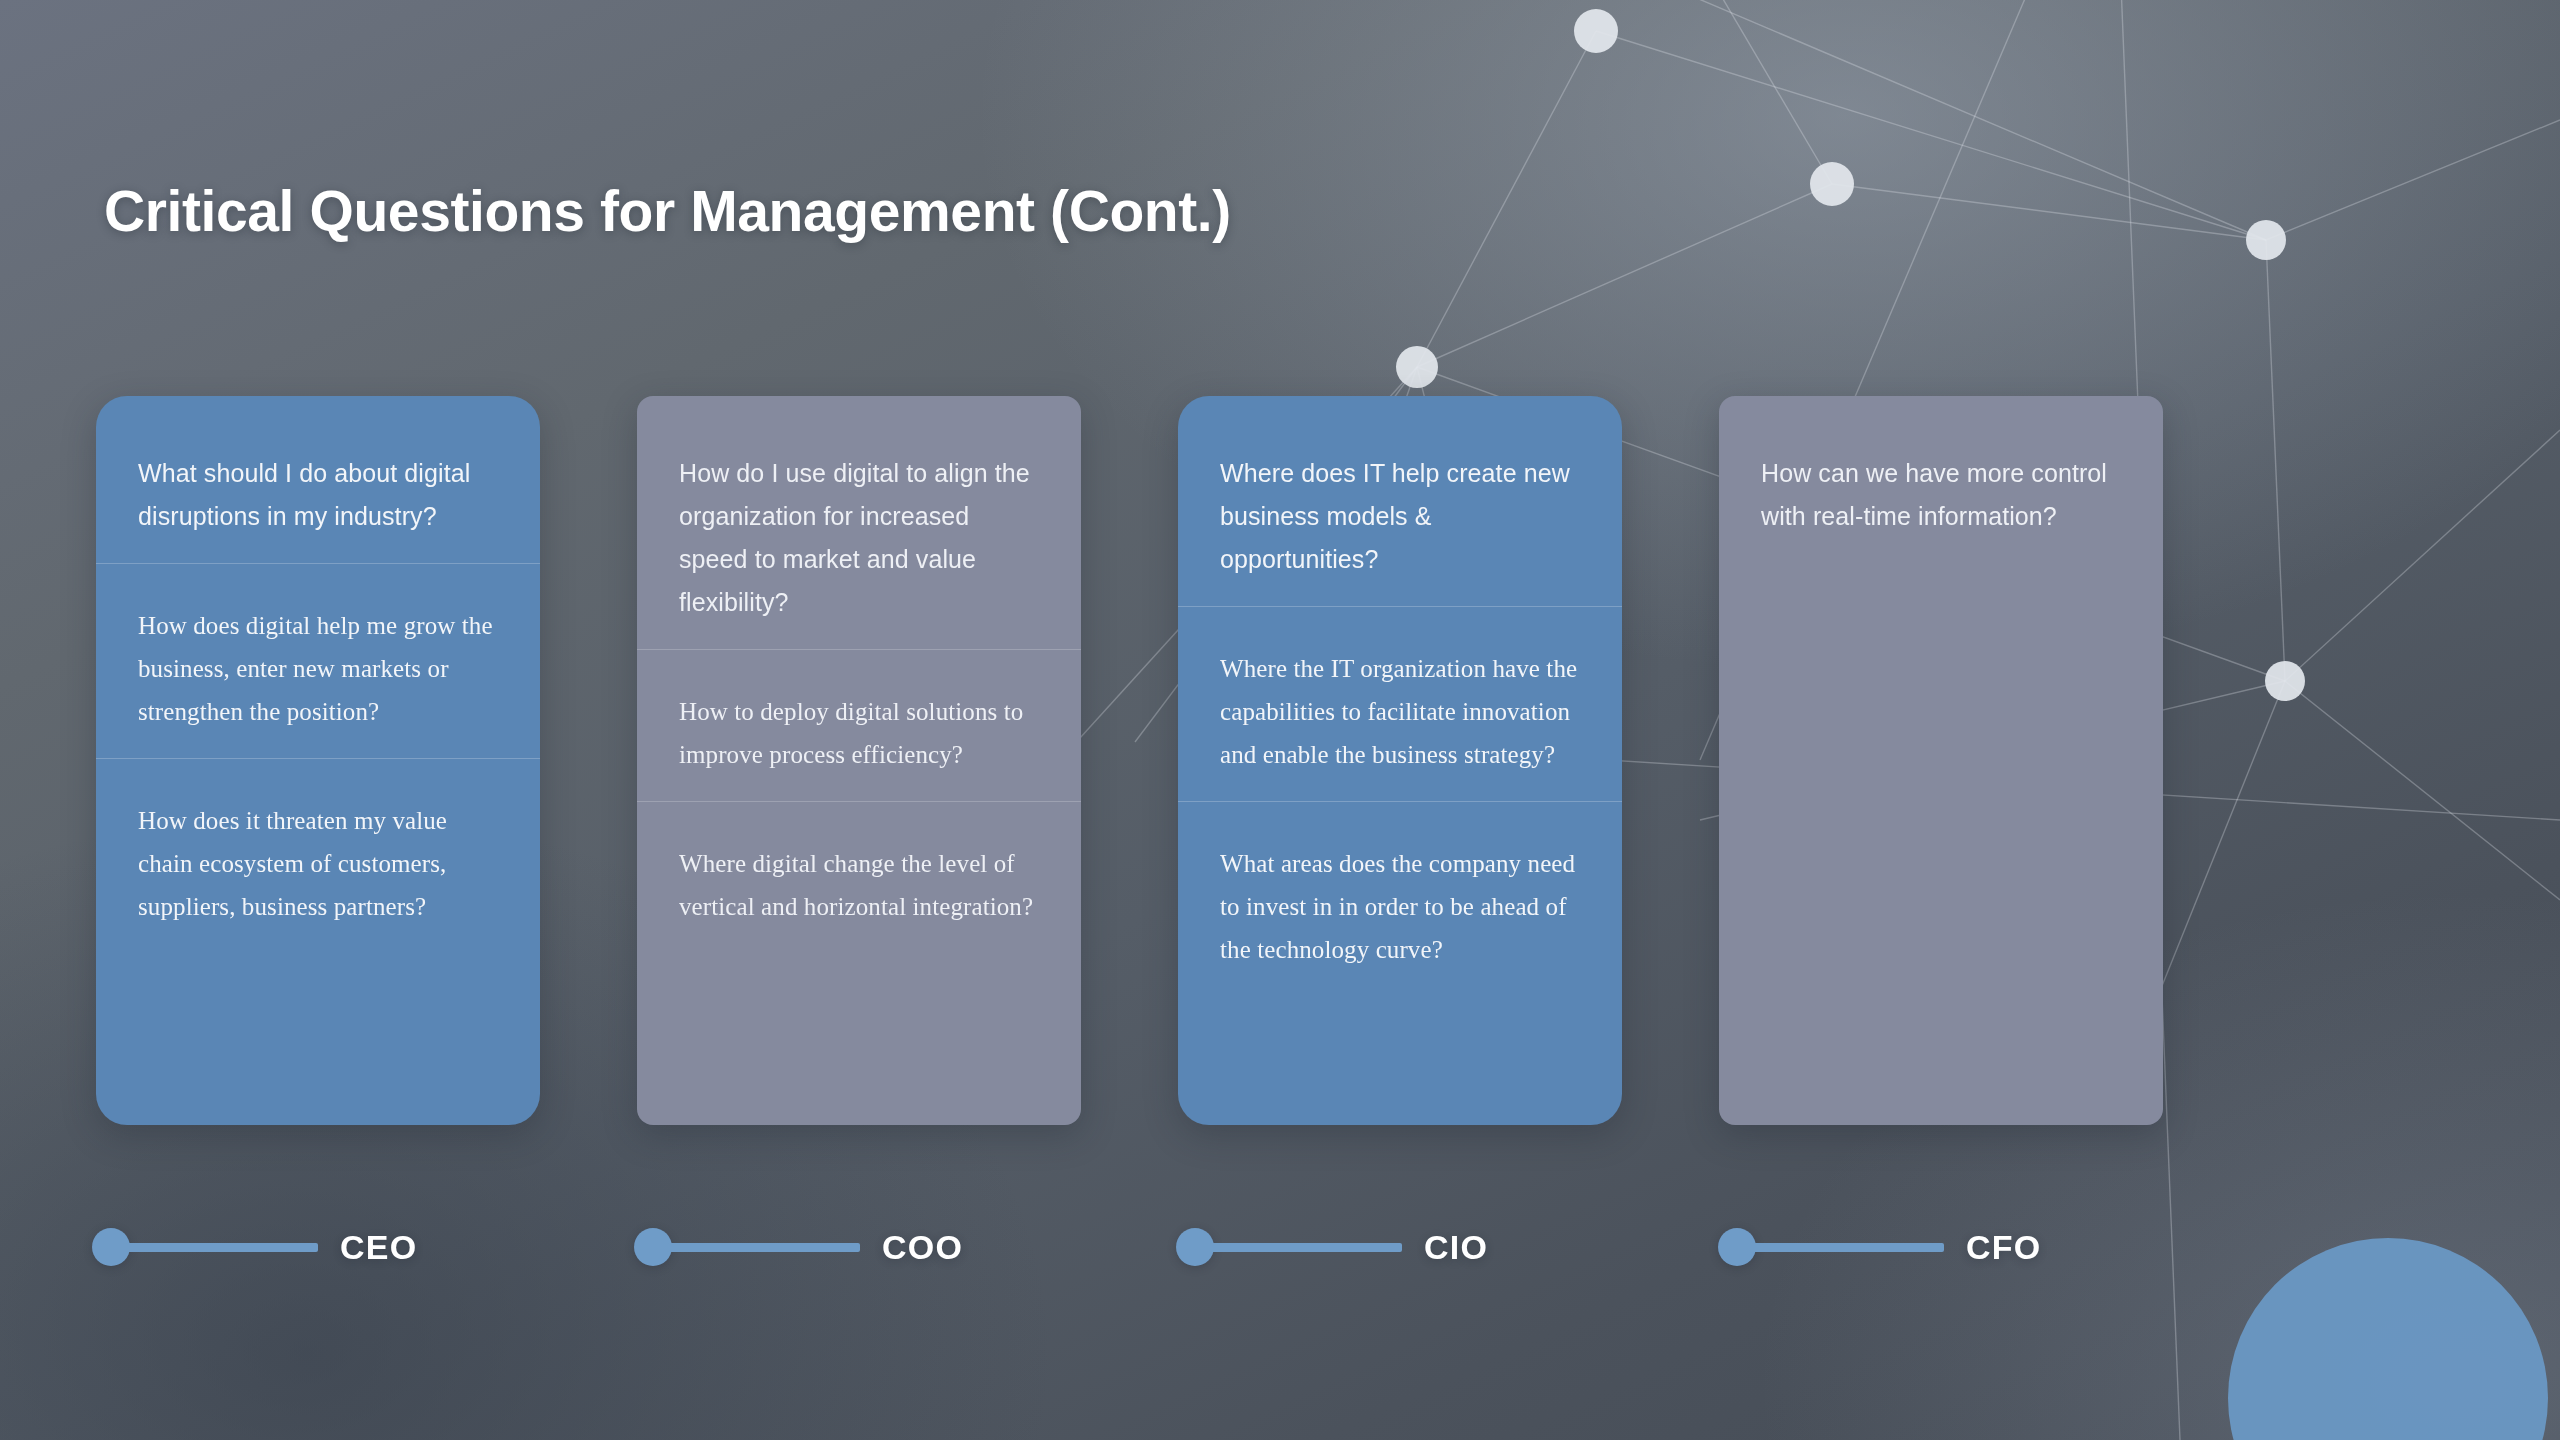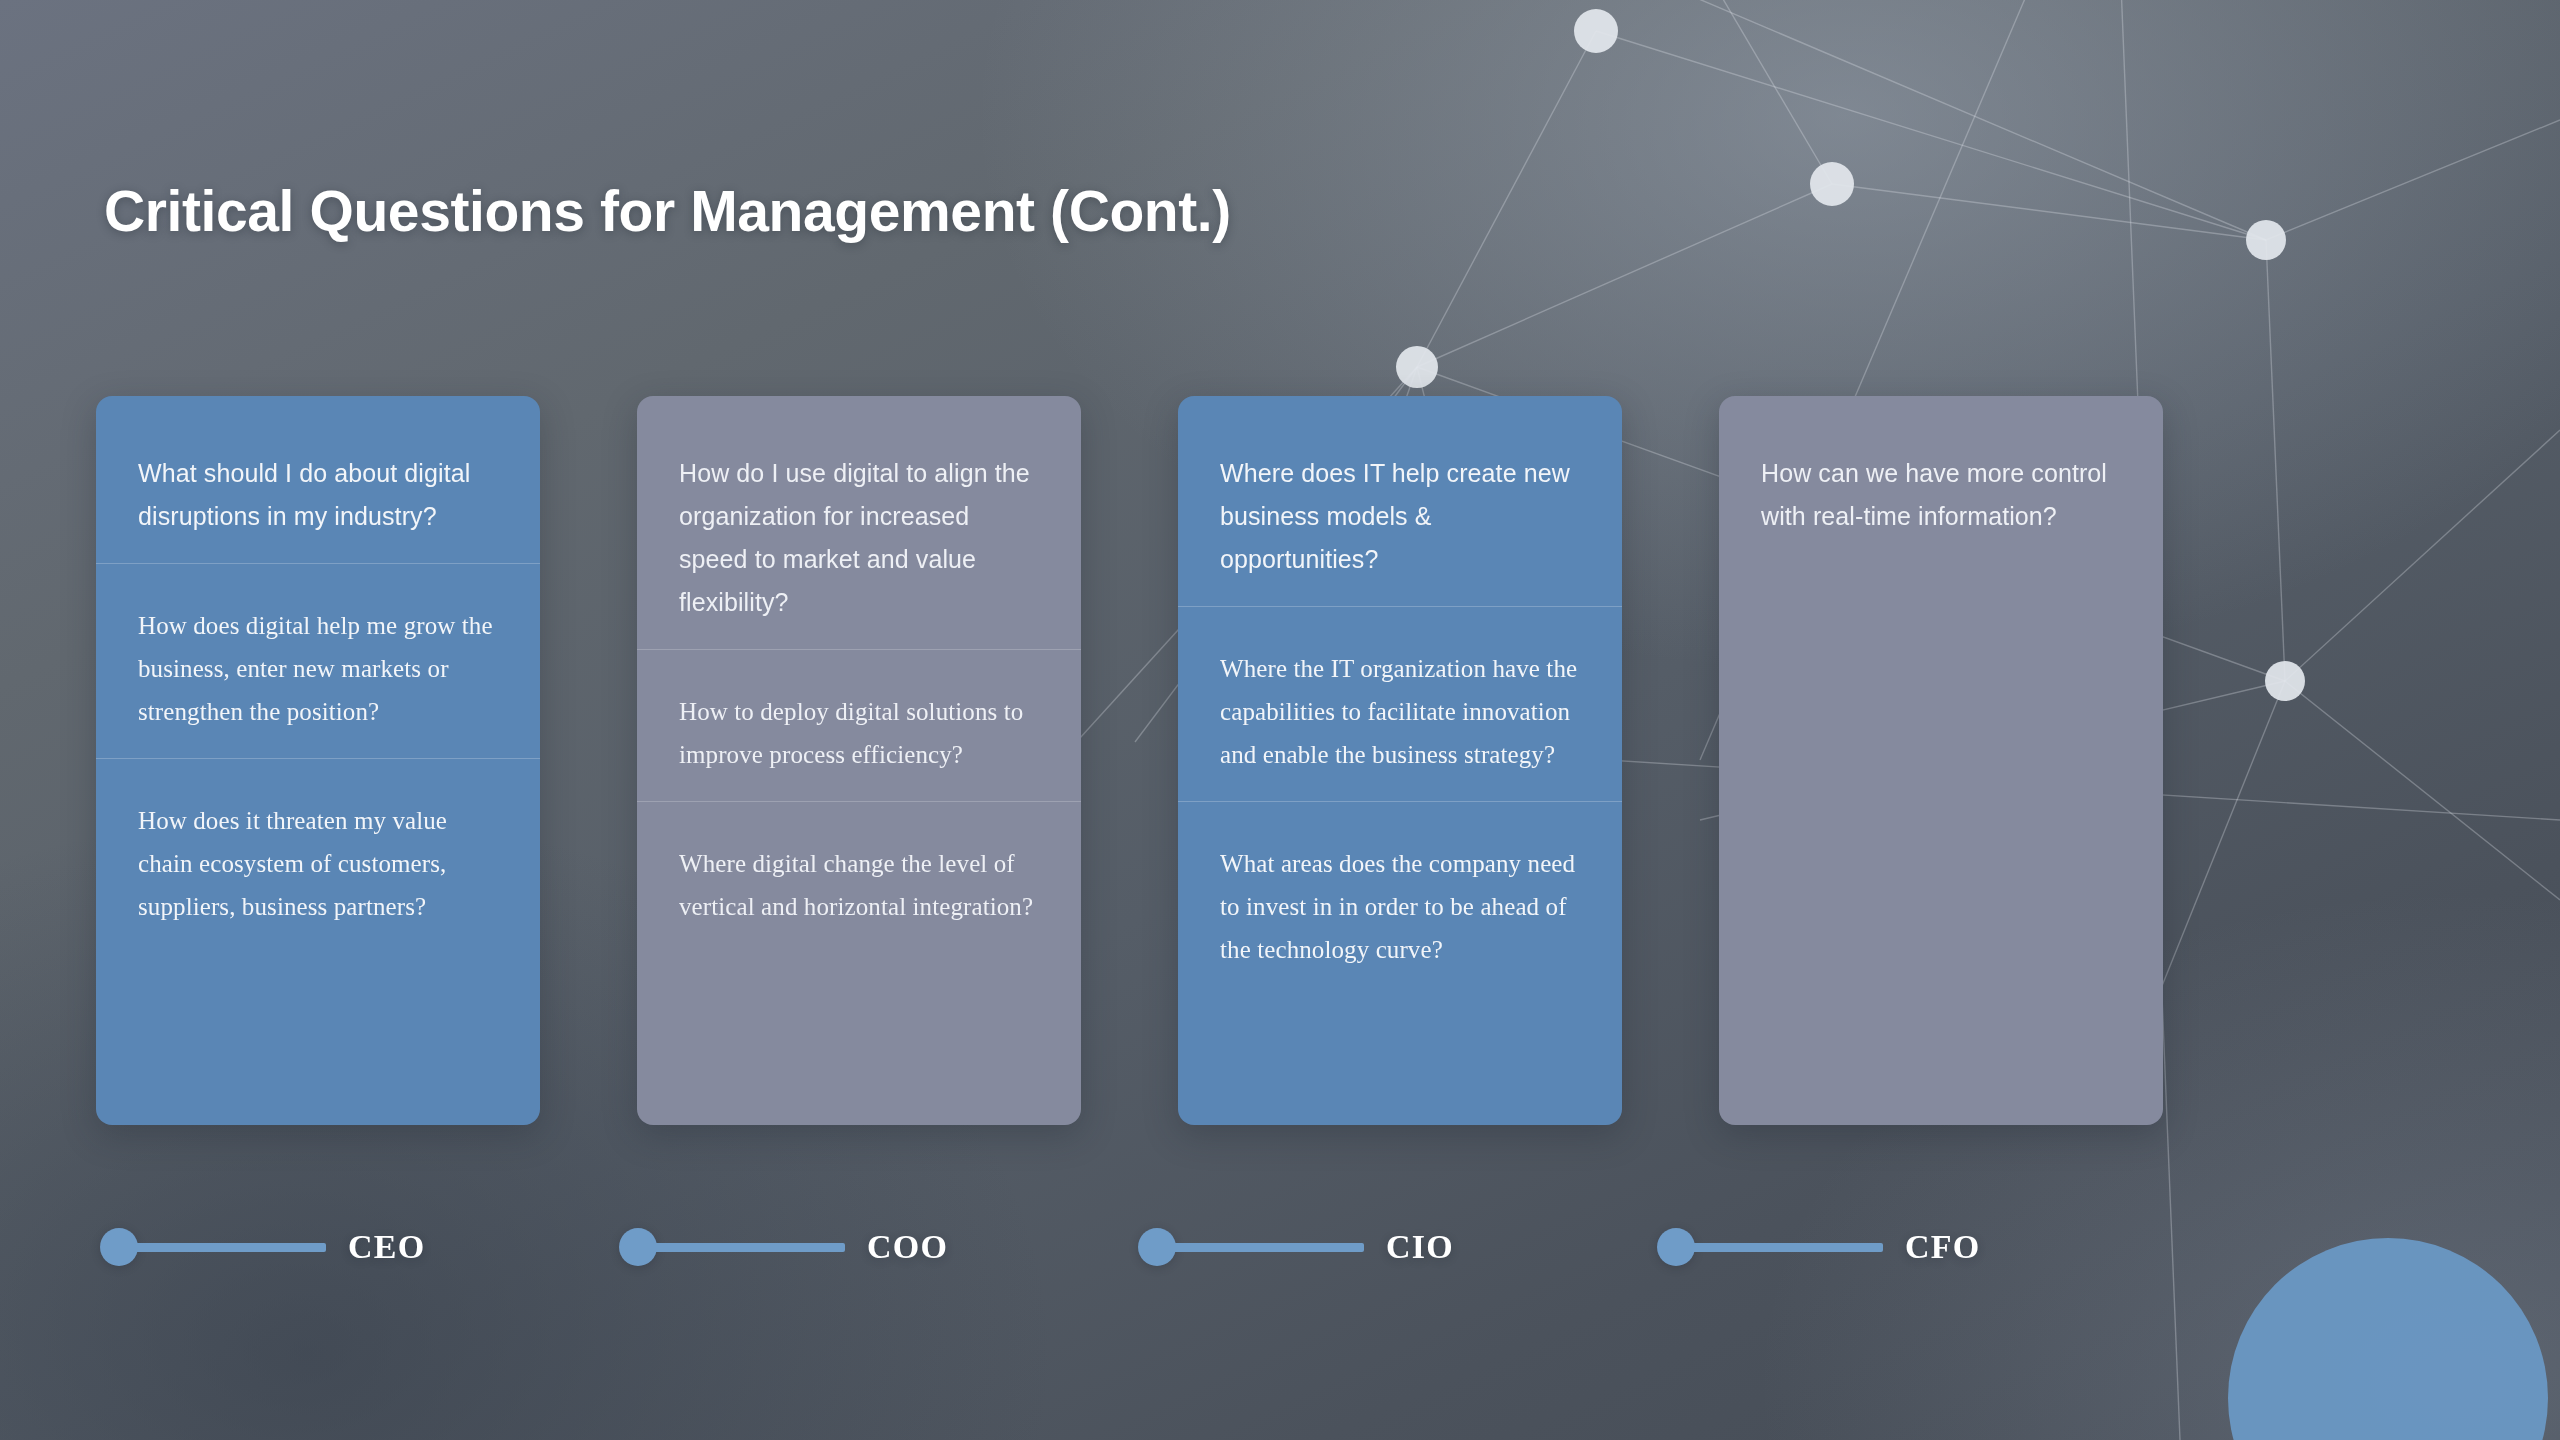--- a/index.html
+++ b/index.html
@@ -61,21 +61,21 @@
   }
   .card{
     position:relative;
     width:444px;
     height:729px;
     border-radius:16px;
     padding:56px 38px 0 42px;
     box-shadow:0 10px 34px rgba(30,36,46,.28);
     overflow:hidden;
   }
-  .card.blue { background:#5a86b5; }
+  .card.blue { background:#5a86b5;border-radius:31px; }
   .card.grey { background:#858a9e; }
 
   .qblock{
     position:relative;
     padding-bottom:26px;
   }
   .qblock + .qblock { padding-top:40px;font-family:Liberation Serif, serif; }
   .qblock .qtext{
     font-size:25px;
     line-height:1.72;
@@ -88,25 +88,24 @@
     left:-42px; right:-38px;
     bottom:0;
     height:1px;
     background:rgba(255,255,255,.22);
   }
   .card.grey .divider{ background:rgba(255,255,255,.20); }
 
   
   .roles{
     position:absolute;
-    left:100px; top:1212px;
+    left:92px; top:1212px;
     width:2128px; height:70px;
     display:flex;
-    gap:75px;
-    font-family:Liberation Serif, serif;
+    gap:98px;
   }
   .role{
     position:relative;
     width:444px; height:70px;
     display:flex;
     align-items:center;
   }
   .role .dot{
     width:38px; height:38px;
     border-radius:50%;

